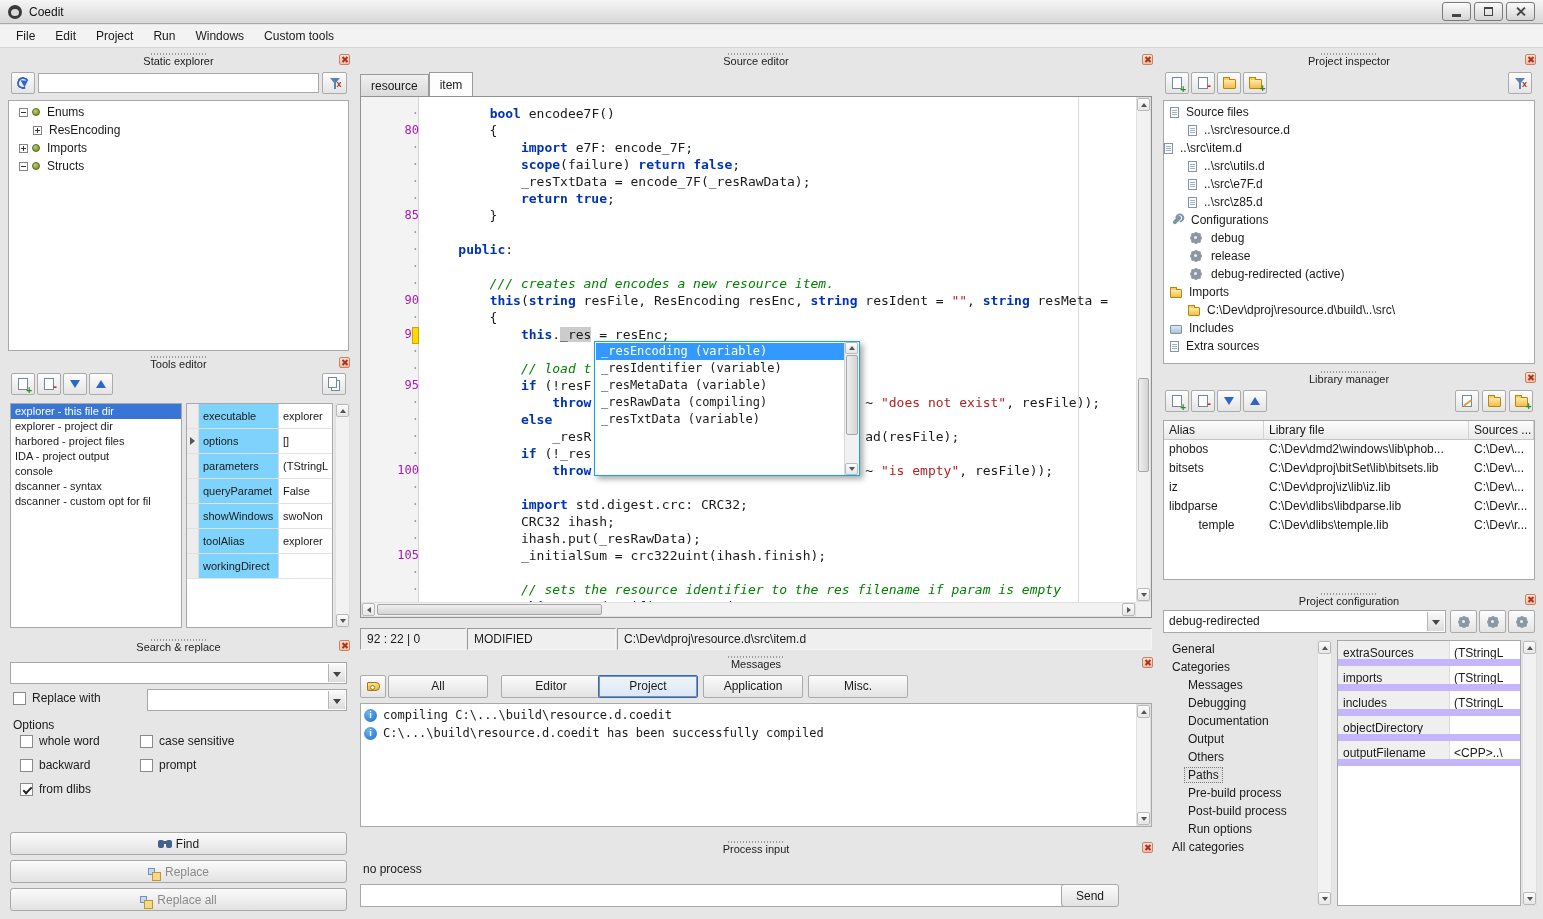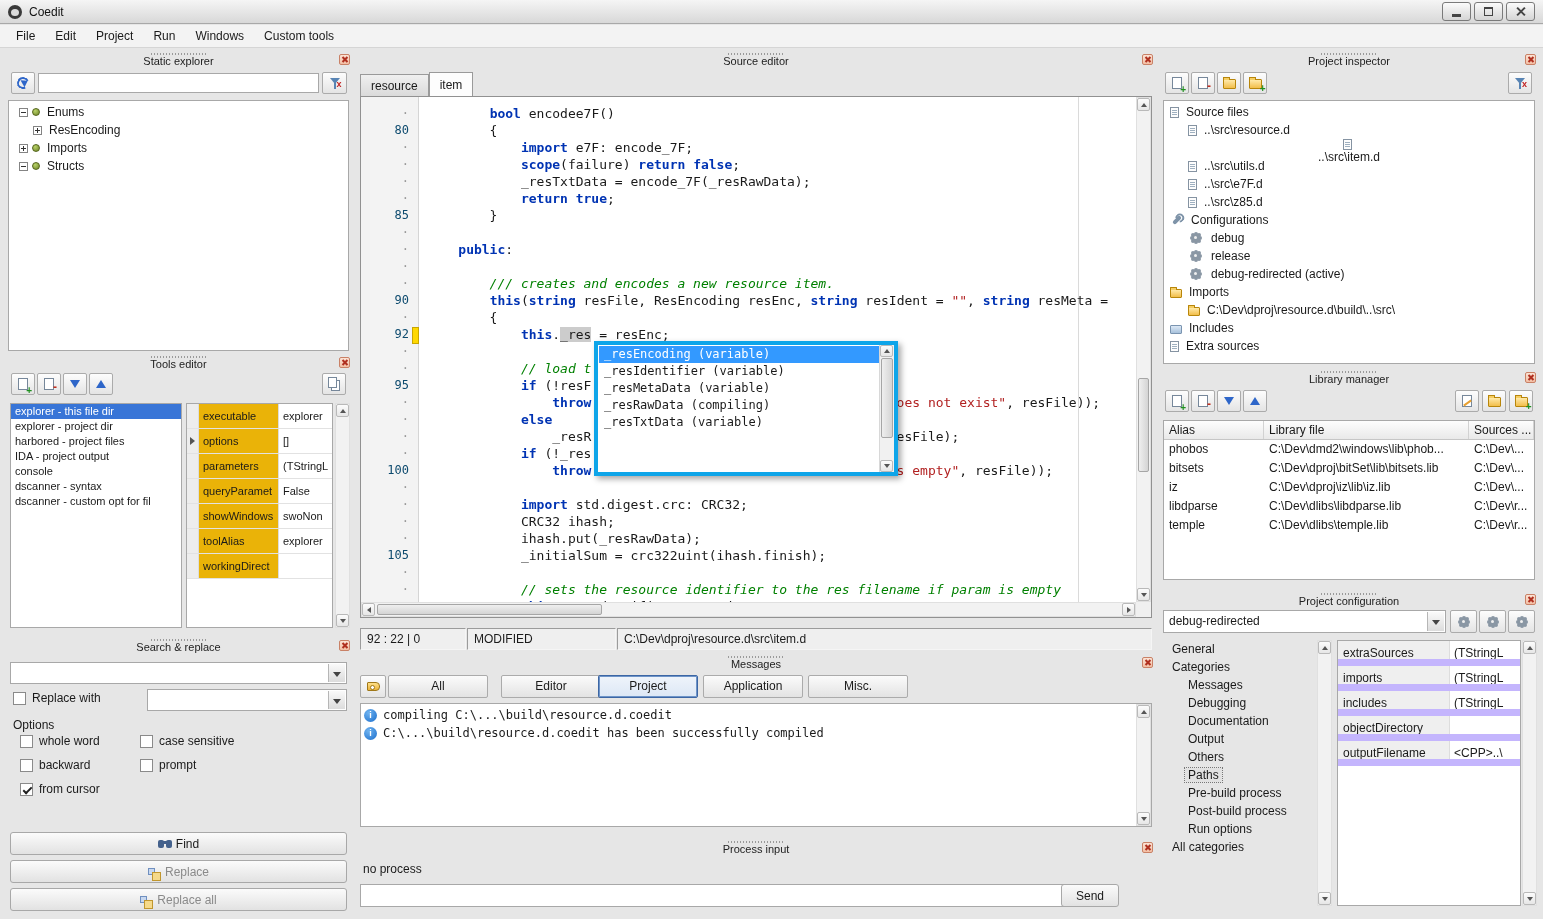--- a/index.html
+++ b/index.html
@@ -102,29 +102,29 @@
 
 
 .tabs{position:absolute;left:3px;top:20px;height:24px}
 .tab{position:relative;display:inline-block;height:22px;margin-top:2px;padding:4px 10px 0;background:linear-gradient(#F0F0F0,#DADADA);border:1px solid #9A9A9A;border-bottom:none;font-size:12px;vertical-align:bottom}
 .tab.active{height:24px;margin-top:0;padding-top:5px;background:#FDFDFD;z-index:2}
 .ed-frame{position:absolute;left:3px;top:44px;width:792px;height:522px;background:#fff;border:1px solid #919191;overflow:hidden}
 .gutter-bg{position:absolute;left:0;top:0;bottom:15px;width:58px;background:#F3F3F3;border-right:1px solid #D5D5D5}
 .ruler{position:absolute;left:717px;top:0;bottom:15px;width:1px;background:#DADADA}
 .code-lines{position:absolute;left:0;top:0;right:15px;bottom:15px;padding-top:8px;overflow:hidden}
 .cline{display:flex;height:17px;position:relative}
-.gut{width:58px;flex:none;text-align:right;padding-right:10px;font:12px/17px "DejaVu Sans Mono",monospace;color:#0c4a6e}
+.gut{width:58px;flex:none;text-align:right;font:12px/17px "DejaVu Sans Mono",monospace;color:#a21caf}
 .gut:empty::after{content:"\B7";color:#999}
 .cline.current::after{content:"";position:absolute;left:51px;top:1px;width:5px;height:15px;background:#FFD800;border:1px solid #C8A600}
 .ctext{font:13px/17px "DejaVu Sans Mono",monospace;white-space:pre;padding-left:8px}
 .tok-k{color:#0033B3;font-weight:bold}
 .tok-c{color:#008000;font-style:italic}
 .tok-s{color:#B22222}
 .tok-h{background:#CCCCCC}
-.popup{position:absolute;left:233px;top:244px;width:304px;height:135px;background:#fff;border:4px solid #0ea5e9;box-shadow:3px 3px 6px rgba(0,0,0,.35);z-index:10}
+.popup{position:absolute;left:233px;top:244px;width:266px;height:135px;background:#fff;border:1px solid #0ea5e9;box-shadow:3px 3px 6px rgba(0,0,0,.35);z-index:10}
 .popup-list{position:absolute;left:1px;top:1px;right:15px;bottom:1px;overflow:hidden}
 .popup-item{height:17px;font:12px/17px "DejaVu Sans Mono",monospace;padding-left:5px;white-space:nowrap}
 .popup-item.selected{background:#3399FF;color:#fff}
 .popup-sb{position:absolute;right:0;top:0;bottom:0;width:15px;background:#F1F1F1;border-left:1px solid #D8D8D8}
 .statusbar{position:absolute;left:3px;top:576px;width:792px;height:22px}
 .sb-cell{position:absolute;top:0;height:22px;border:1px solid;border-color:#9B9B9B #F5F5F5 #F5F5F5 #9B9B9B;background:#EFEFEF;font-size:12px;line-height:20px;padding-left:6px;white-space:nowrap;overflow:hidden}
 
 
 .fbtn{position:absolute;top:0;width:100px;height:23px;background:linear-gradient(#FBFBFB,#E3E3E3);border:1px solid #ABABAB;border-radius:2px;text-align:center;line-height:21px;font-size:12px}
 .fbtn.active{border:1px solid #3C66A4;box-shadow:inset 0 0 0 1px #6E94C8;background:linear-gradient(#EFF4FB,#DCE7F5)}
@@ -134,21 +134,21 @@
 
 .lhead{position:absolute;display:flex;height:19px;background:linear-gradient(#FDFDFD,#E9E9E9);border-bottom:1px solid #C6C6C6;width:100%}
 .lhcell{border-right:1px solid #D2D2D2;padding:2px 0 0 5px;font-size:12px;overflow:hidden;white-space:nowrap;flex:none}
 .lrow{display:flex;height:19px}
 .lcell{padding:2px 0 0 5px;font-size:12px;overflow:hidden;white-space:nowrap;flex:none}
 
 
 .prow{display:flex;height:25px;border-bottom:1px solid #E2E2E2}
 .pgut{width:12px;background:#EDEDED;border-right:1px solid #DDD;position:relative;flex:none}
 .pgut.arrow::after{content:"";position:absolute;left:3px;top:8px;width:0;height:0;border-top:4px solid transparent;border-bottom:4px solid transparent;border-left:5px solid #555}
-.pname{width:80px;background:#eab308;border-right:1px solid #DDD;font-size:11px;padding:6px 0 0 4px;overflow:hidden;white-space:nowrap;flex:none}
+.pname{width:80px;background:#7dd3fc;border-right:1px solid #DDD;font-size:11px;padding:6px 0 0 4px;overflow:hidden;white-space:nowrap;flex:none}
 .pval{flex:1;font-size:11px;padding:6px 0 0 4px;overflow:hidden;white-space:nowrap}
 .cgrow{display:flex;height:25px;border-bottom:7px solid #c4b5fd}
 .cgname{width:112px;background:#EFEFEF;border-right:1px solid #DDD;font-size:12px;padding:5px 0 0 5px;overflow:hidden;white-space:nowrap;flex:none}
 .cgval{flex:1;font-size:12px;padding:5px 0 0 4px;overflow:hidden;white-space:nowrap}
 .cat-list .trow{height:18px}
 </style>
 </head>
 <body>
 
 <div class="titlebar">
@@ -319,21 +319,21 @@
         <div class="chkrow" style="left: 15px; top: 120px;">
           <span class="chk"></span>
           <span>backward</span>
         </div>
         <div class="chkrow" style="left: 135px; top: 120px;">
           <span class="chk"></span>
           <span>prompt</span>
         </div>
         <div class="chkrow" style="left: 15px; top: 144px;">
           <span class="chk checked"></span>
-          <span>from cursor</span>
+          <span>from dlibs</span>
         </div>
       </div>
     <div class="bigbtn" style="left:5px;top:194px;width:337px;height:23px">
         <span class="t-binoc"></span>
         <span>Find</span>
       </div>
     <div class="bigbtn disabled" style="left:5px;top:222px;width:337px;height:23px">
         <span class="t-repl"></span>
         <span>Replace</span>
       </div>
@@ -590,21 +590,21 @@
       </div>
     <div class="box" style="left:3px;top:48px;width:372px;height:264px;padding-top:2px">
         <div class="trow" style="padding-left: 6px;">
           <span class="ic ic-doc"></span>
           <span class="tlabel">Source files</span>
         </div>
         <div class="trow" style="padding-left: 24px;">
           <span class="ic ic-doc"></span>
           <span class="tlabel">..\src\resource.d</span>
         </div>
-        <div class="trow" style=" flex-direction: column;">
+        <div class="trow" style="">
           <span class="ic ic-doc"></span>
           <span class="tlabel">..\src\item.d</span>
         </div>
         <div class="trow" style="padding-left: 24px;">
           <span class="ic ic-doc"></span>
           <span class="tlabel">..\src\utils.d</span>
         </div>
         <div class="trow" style="padding-left: 24px;">
           <span class="ic ic-doc"></span>
           <span class="tlabel">..\src\e7F.d</span>
@@ -695,21 +695,21 @@
             <span class="lcell" style="width: 100px;">iz</span>
             <span class="lcell" style="width: 205px;">C:\Dev\dproj\iz\lib\iz.lib</span>
             <span class="lcell" style="width: 65px;">C:\Dev\...</span>
           </div>
           <div class="lrow">
             <span class="lcell" style="width: 100px;">libdparse</span>
             <span class="lcell" style="width: 205px;">C:\Dev\dlibs\libdparse.lib</span>
             <span class="lcell" style="width: 65px;">C:\Dev\r...</span>
           </div>
           <div class="lrow">
-            <span class="lcell" style="width: 100px;">temple</span>
+            <span class="lcell" style="width: 100px; text-align: center;">temple</span>
             <span class="lcell" style="width: 205px;">C:\Dev\dlibs\temple.lib</span>
             <span class="lcell" style="width: 65px;">C:\Dev\r...</span>
           </div>
         </div>
     </div>
   </div>
 
   <div class="panel" style="left:1160px;top:544px;width:378px;height:322px">
     <div class="phead">
       <span>Project configuration</span>

